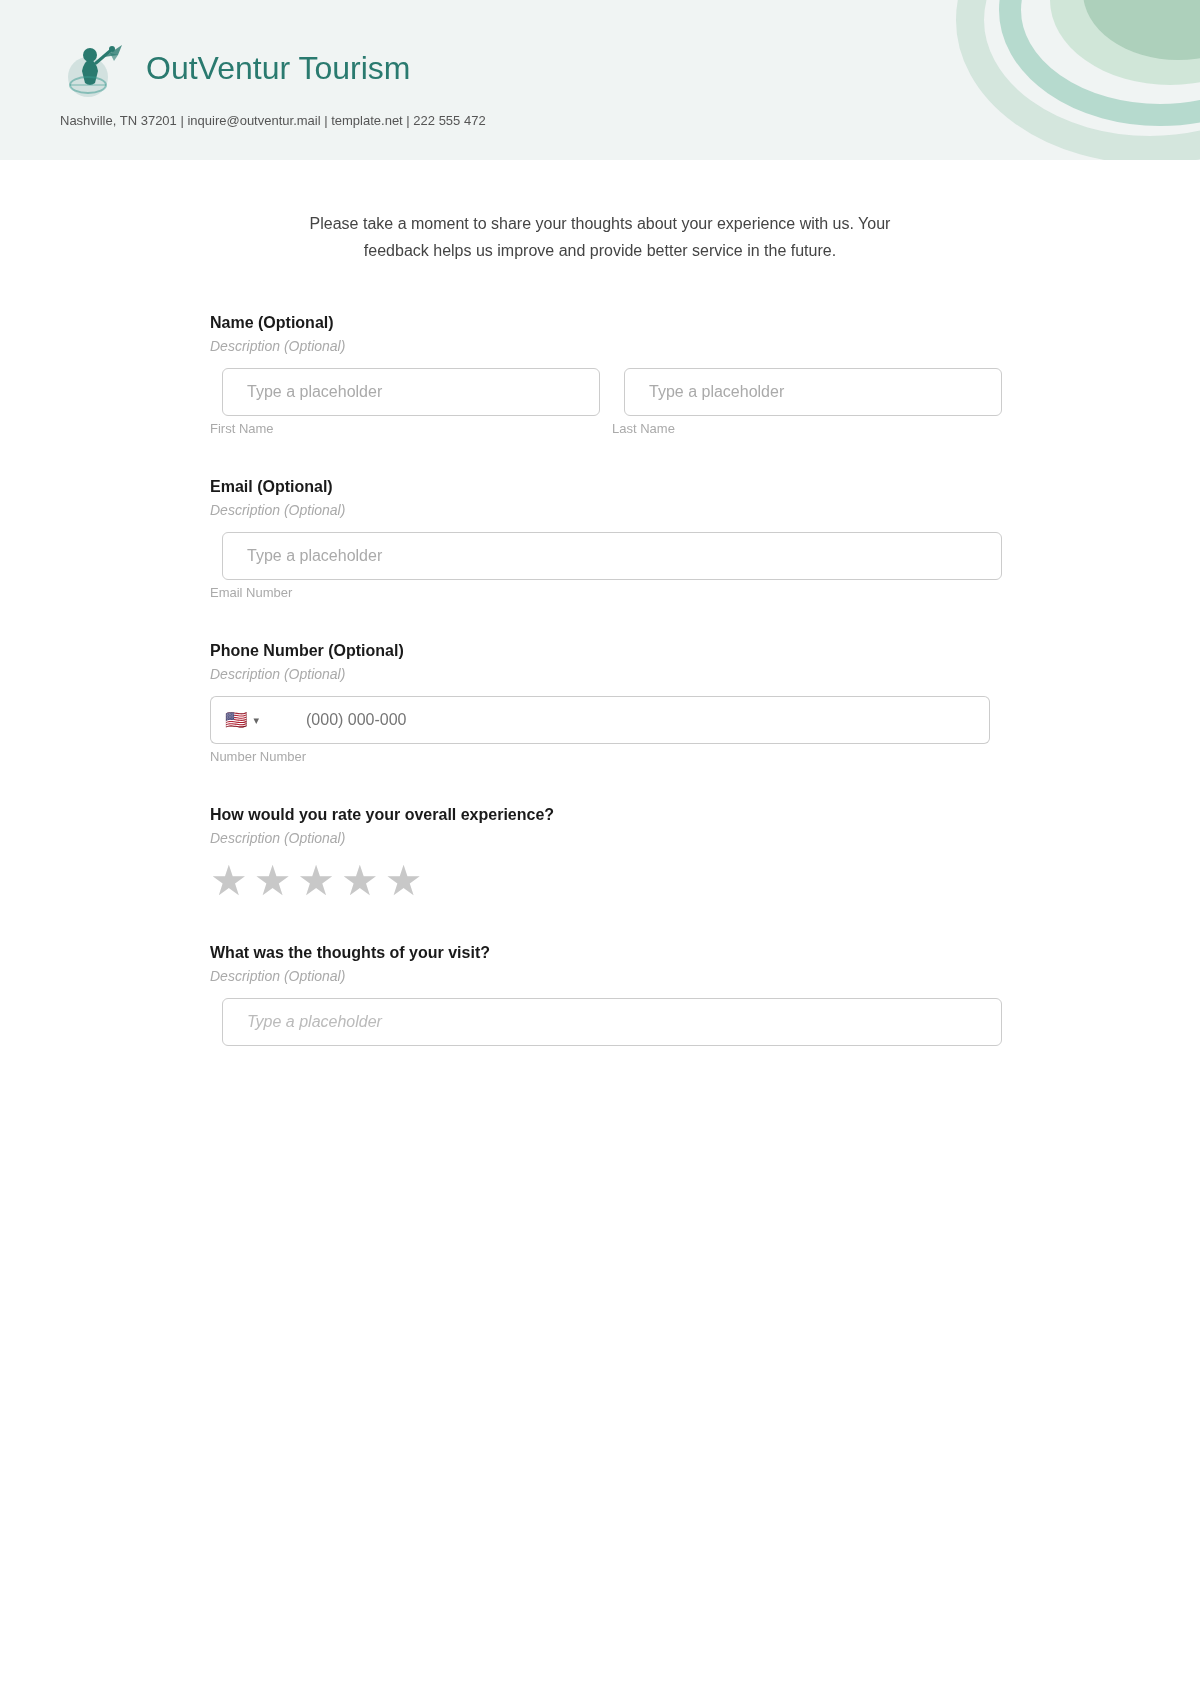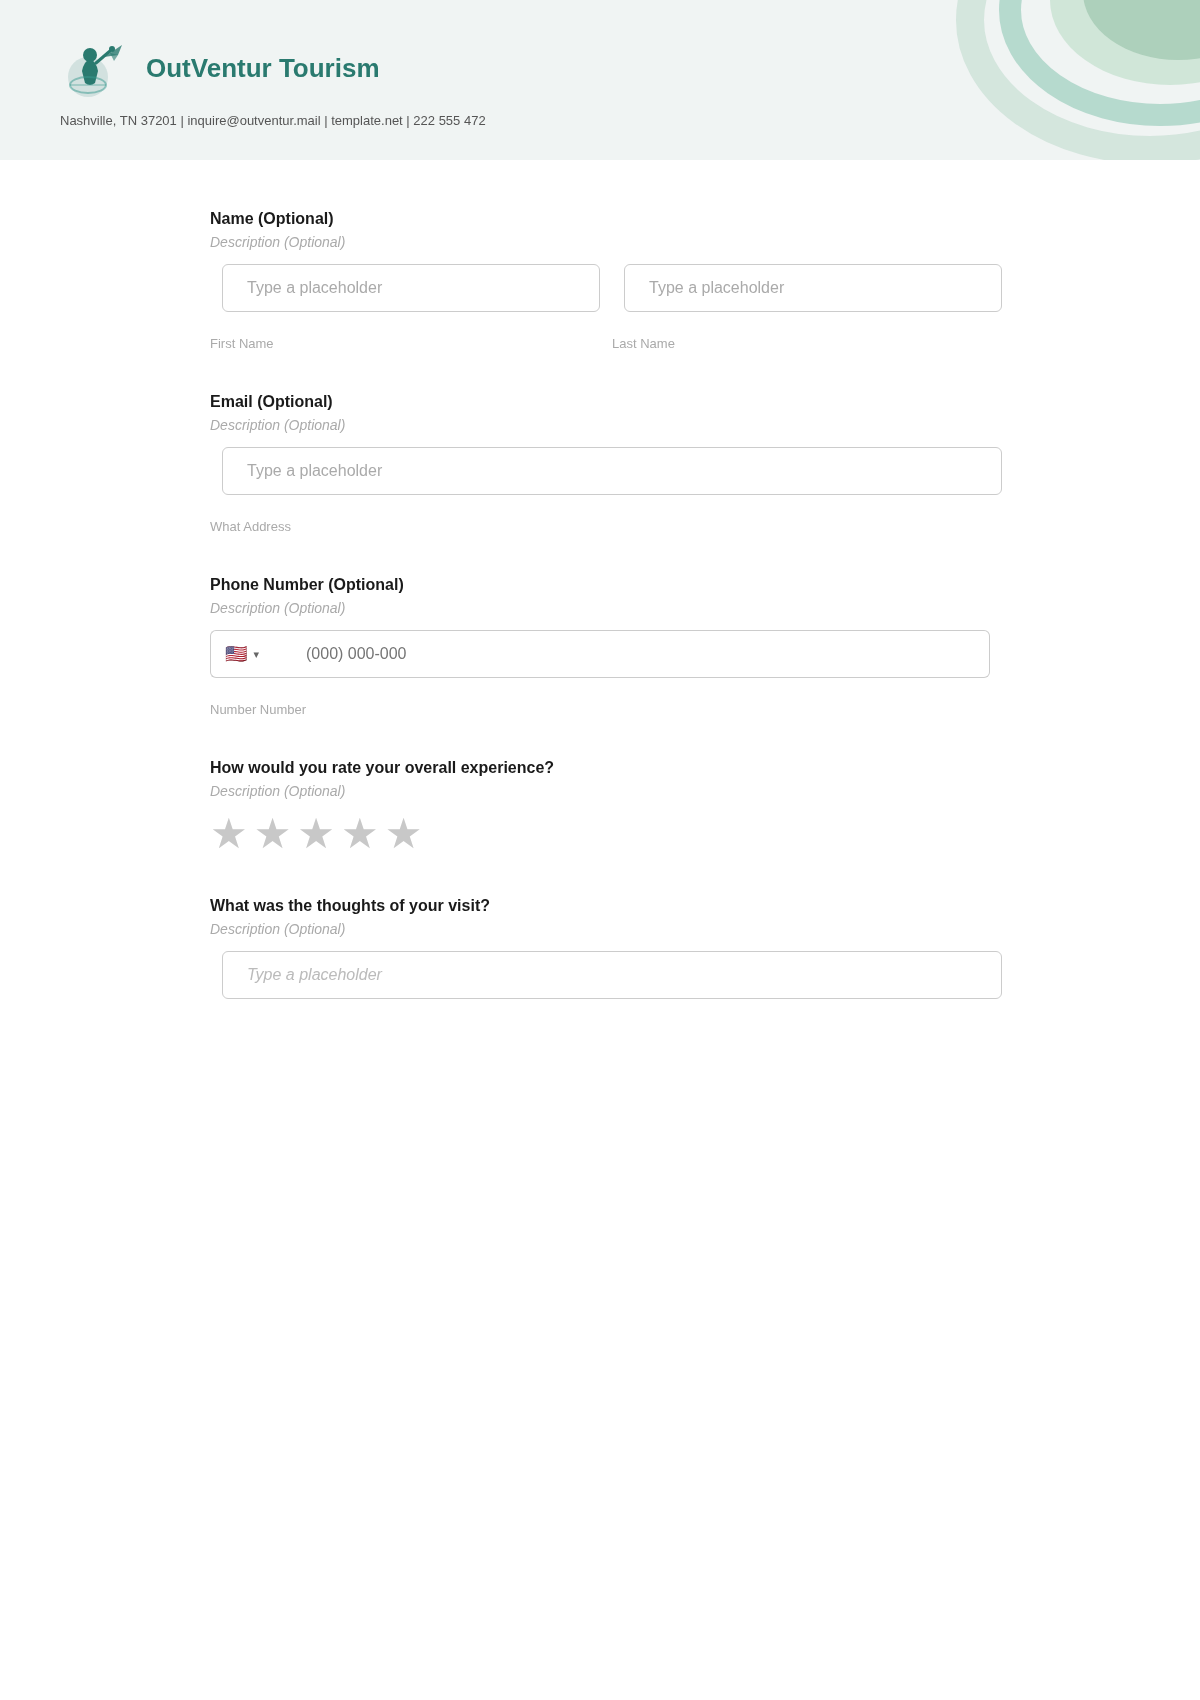--- a/index.html
+++ b/index.html
@@ -34,22 +34,22 @@
       align-items: center;
       gap: 14px;
     }
 
     .logo-icon {
       width: 72px;
       height: 72px;
     }
 
     .company-name {
-      font-size: 26px;
-      font-weight: 700;
+      font-size: 32px;
+      font-weight: 400;
       color: #2a7a6f;
     }
 
     .company-info {
       font-size: 13px;
       color: #555;
       margin-top: 2px;
     }
 
     .header-graphic {
@@ -116,21 +116,21 @@
       margin-left: 12px;
     }
 
     .input-field::placeholder {
       color: #aaa;
     }
 
     .field-hint {
       font-size: 13px;
       color: #aaa;
-      margin-top: 24px;
+      margin-top: 5px;
     }
 
     .two-col {
       display: grid;
       grid-template-columns: 1fr 1fr;
       gap: 24px;
     }
 
     .phone-row {
       display: flex;
@@ -220,41 +220,42 @@
 
   <svg class="header-graphic" viewBox="0 0 280 160" xmlns="http://www.w3.org/2000/svg">
     <ellipse cx="230" cy="20" rx="180" ry="130" fill="none" stroke="#b8d8c8" stroke-width="28" opacity="0.5"></ellipse>
     <ellipse cx="240" cy="10" rx="150" ry="105" fill="none" stroke="#7bbfaa" stroke-width="22" opacity="0.5"></ellipse>
     <ellipse cx="250" cy="0" rx="120" ry="85" fill="#a8d4b8" opacity="0.45"></ellipse>
     <ellipse cx="258" cy="-8" rx="95" ry="68" fill="#8aba9e" opacity="0.5"></ellipse>
   </svg>
 </header>
 
 <main class="form-container">
+  <p class="form-description">Please take a moment to share your thoughts about your experience with us. Your feedback helps us improve and provide better service in the future.</p>
 
   <section class="form-section">
     <div class="section-label">Name (Optional)</div>
     <div class="section-description">Description (Optional)</div>
     <div class="two-col">
       <div>
         <input class="input-field" type="text" placeholder="Type a placeholder" style="">
         <div class="field-hint">First Name</div>
       </div>
       <div>
         <input class="input-field" type="text" placeholder="Type a placeholder" style="">
         <div class="field-hint">Last Name</div>
       </div>
     </div>
   </section>
 
   <section class="form-section">
     <div class="section-label">Email (Optional)</div>
     <div class="section-description">Description (Optional)</div>
     <input class="input-field" type="email" placeholder="Type a placeholder" style="">
-    <div class="field-hint">What Address</div>
+    <div class="field-hint">Email Number</div>
   </section>
 
   <section class="form-section">
     <div class="section-label">Phone Number (Optional)</div>
     <div class="section-description">Description (Optional)</div>
     <div class="phone-row">
       <div class="phone-flag-selector">
         <span>🇺🇸</span>
         <span class="chevron">▾</span>
       </div>

